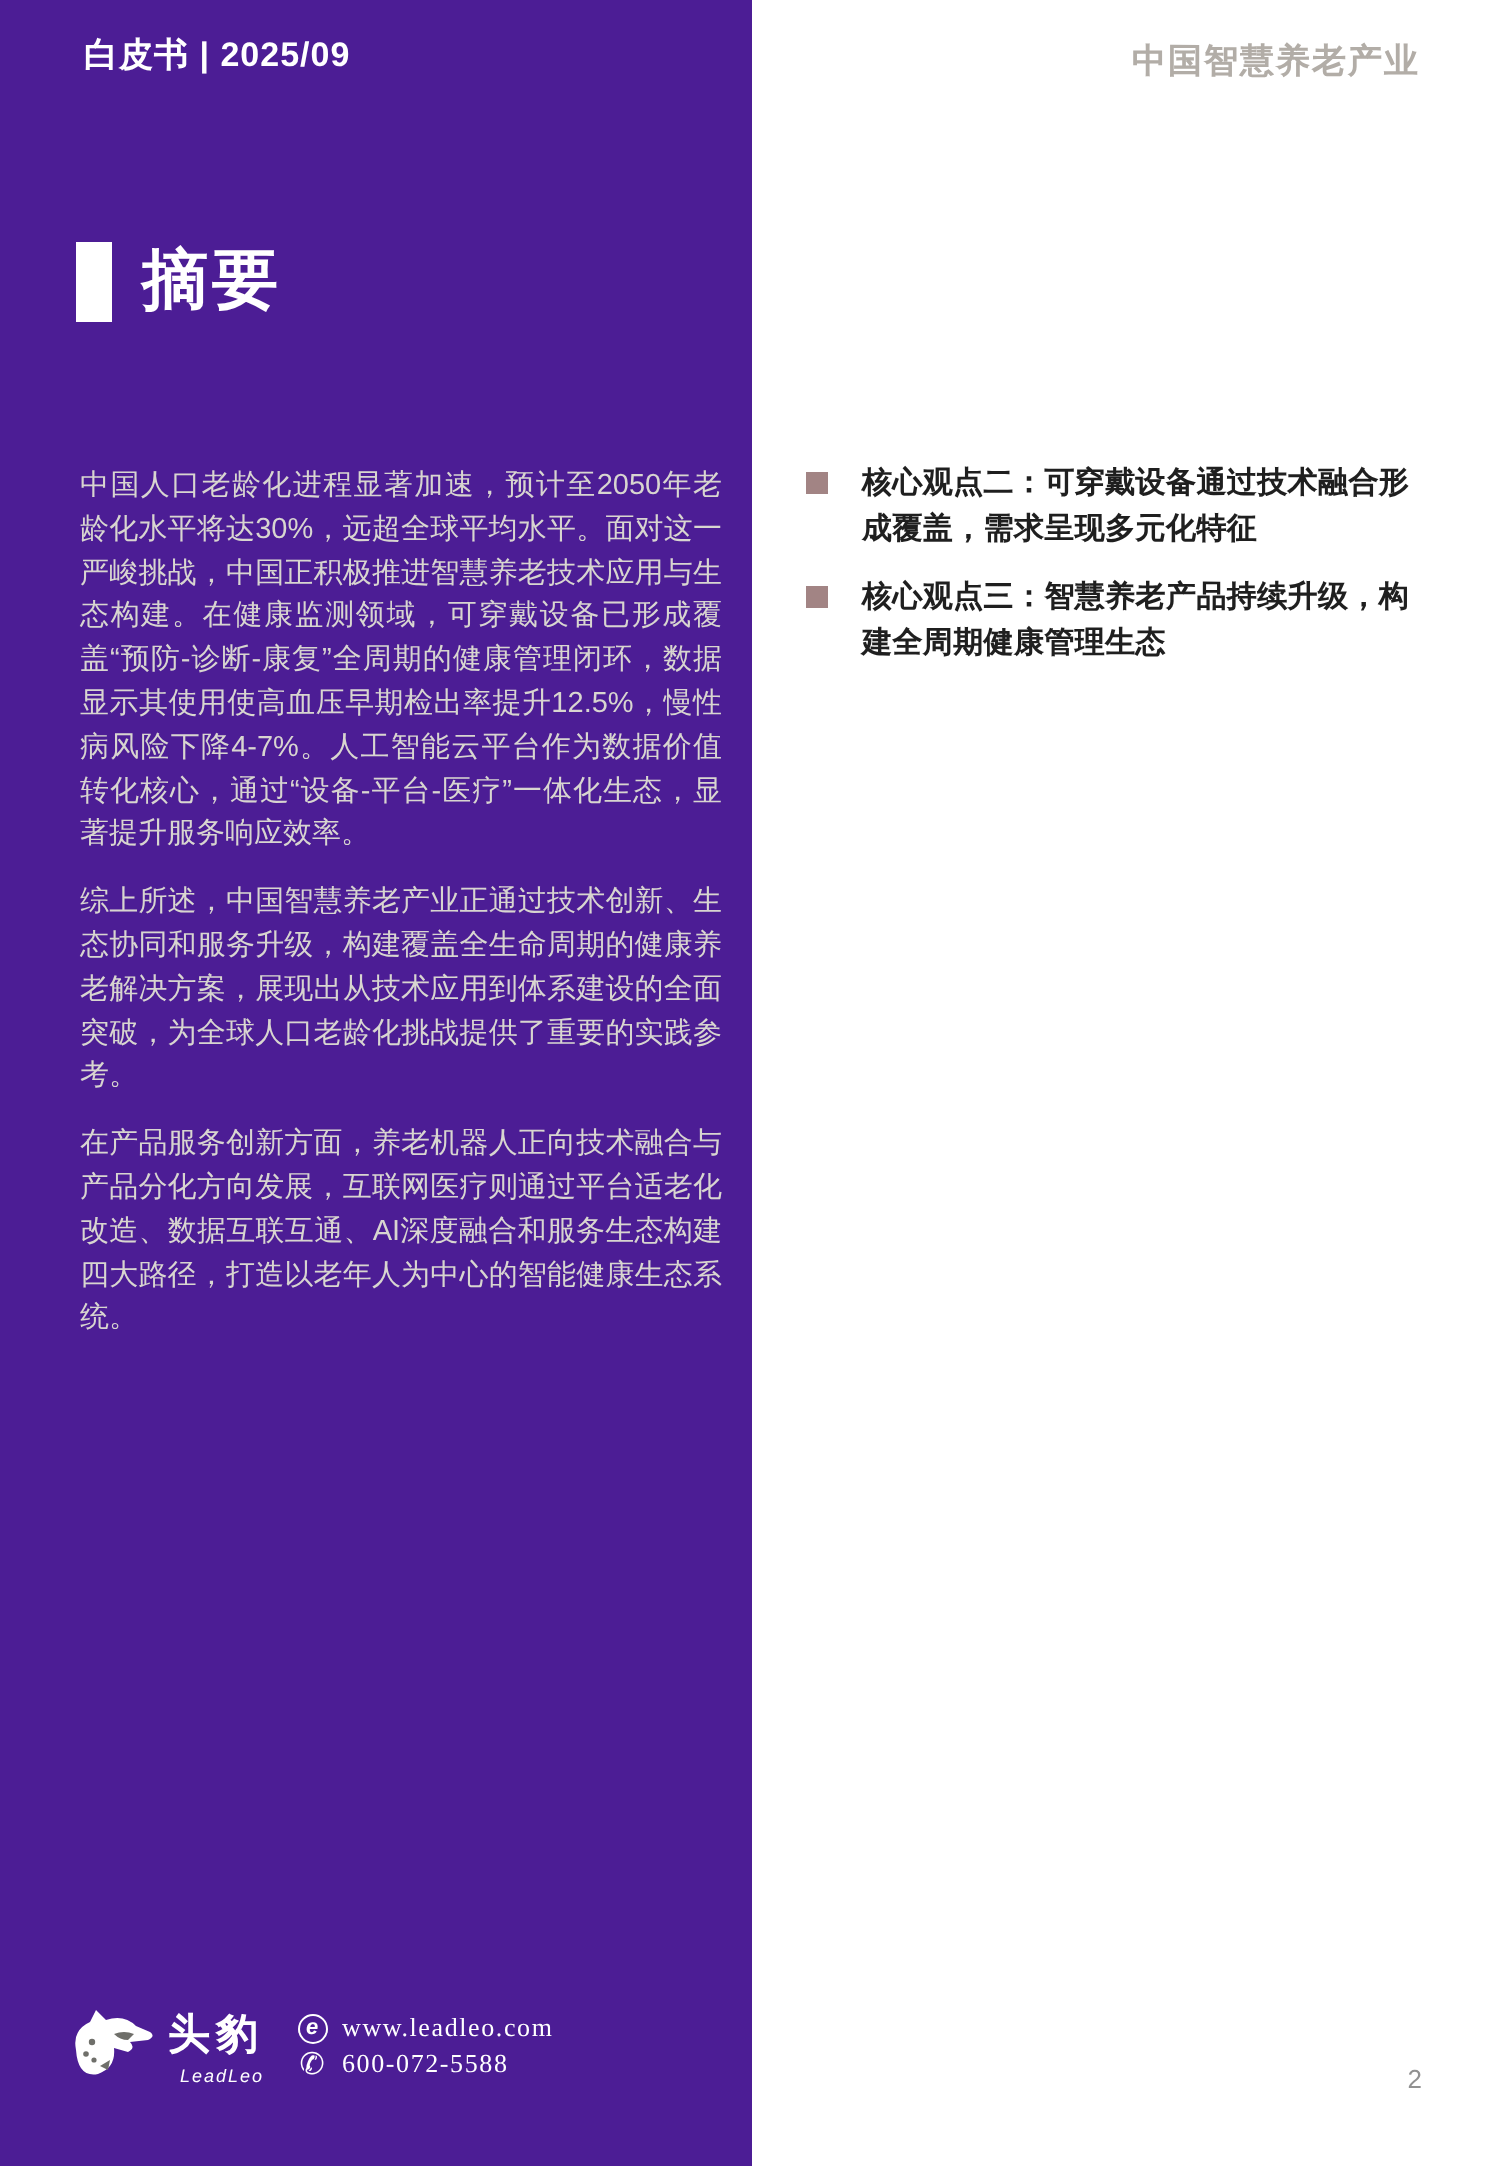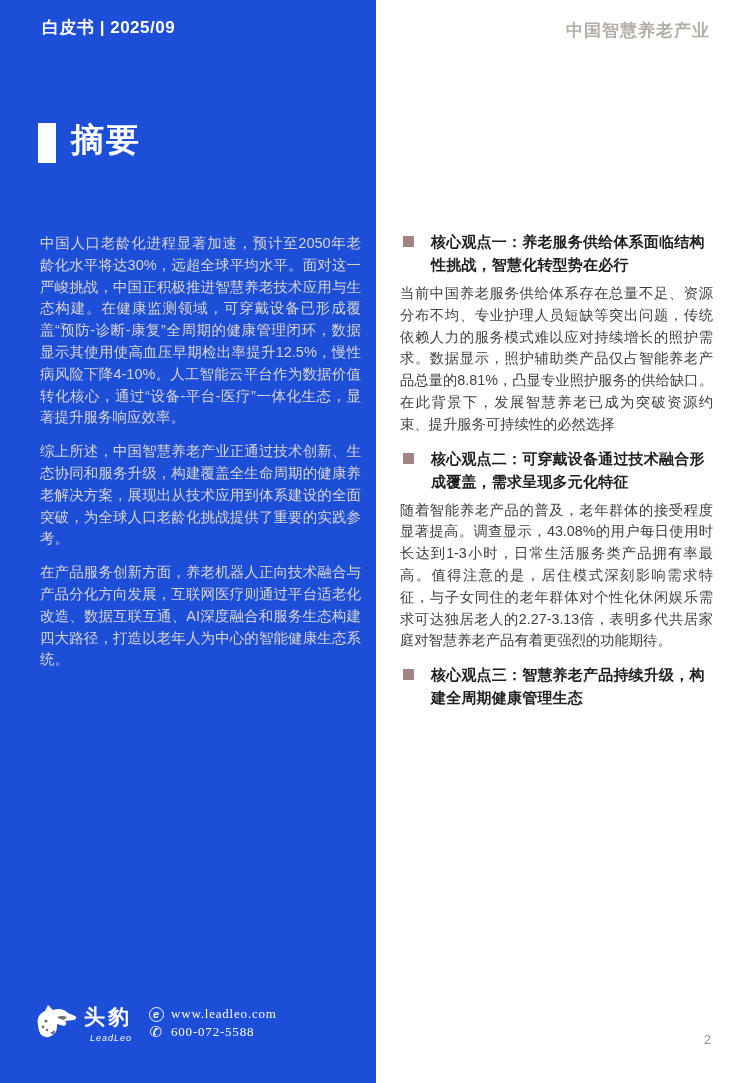--- a/index.html
+++ b/index.html
@@ -8,30 +8,30 @@
     position:relative;
     width:750px; height:1083px;
     background:#ffffff;
     font-family:"Liberation Sans","DejaVu Sans",sans-serif;
     overflow:hidden;
   }
   
   .left-panel {
     position:absolute; left:0; top:0;
     width:376px; height:1083px;
-    background:#1d4ed8;
+    background:#4c1d95;
   }
   .header-left {
     position:absolute; left:42px; top:16px;
     color:#ffffff; font-size:17px; font-weight:bold;
     letter-spacing:0.5px;
   }
   .abstract-head {
     position:absolute; left:38px; top:118px;
-    display:flex; align-items:flex-end;
+    display:flex; align-items:center;
   }
   .abstract-bar {
     width:18px; height:40px; background:#ffffff;
     margin-right:15px; flex:0 0 auto;
   }
   .abstract-title {
     color:#ffffff; font-size:33px; font-weight:bold;
     letter-spacing:2px;
   }
   .abstract-body {
@@ -100,21 +100,21 @@
 
 <div class="left-panel">
   <div class="header-left">白皮书 | 2025/09</div>
 
   <div class="abstract-head">
     <div class="abstract-bar"></div>
     <div class="abstract-title">摘要</div>
   </div>
 
   <div class="abstract-body">
-    <p>中国人口老龄化进程显著加速，预计至2050年老龄化水平将达30%，远超全球平均水平。面对这一严峻挑战，中国正积极推进智慧养老技术应用与生态构建。在健康监测领域，可穿戴设备已形成覆盖“预防-诊断-康复”全周期的健康管理闭环，数据显示其使用使高血压早期检出率提升12.5%，慢性病风险下降4-10%。人工智能云平台作为数据价值转化核心，通过“设备-平台-医疗”一体化生态，显著提升服务响应效率。</p>
+    <p>中国人口老龄化进程显著加速，预计至2050年老龄化水平将达30%，远超全球平均水平。面对这一严峻挑战，中国正积极推进智慧养老技术应用与生态构建。在健康监测领域，可穿戴设备已形成覆盖“预防-诊断-康复”全周期的健康管理闭环，数据显示其使用使高血压早期检出率提升12.5%，慢性病风险下降4-7%。人工智能云平台作为数据价值转化核心，通过“设备-平台-医疗”一体化生态，显著提升服务响应效率。</p>
     <p>综上所述，中国智慧养老产业正通过技术创新、生态协同和服务升级，构建覆盖全生命周期的健康养老解决方案，展现出从技术应用到体系建设的全面突破，为全球人口老龄化挑战提供了重要的实践参考。</p>
     <p>在产品服务创新方面，养老机器人正向技术融合与产品分化方向发展，互联网医疗则通过平台适老化改造、数据互联互通、AI深度融合和服务生态构建四大路径，打造以老年人为中心的智能健康生态系统。</p>
   </div>
 
   <div class="footer-left">
     <svg class="logo-icon" viewBox="0 0 44 40">
       <path fill="#ffffff" d="M4 22 Q2 12 11 8 L14 2 L19 7 Q28 4 34 10 L41 13 Q44 15 40 17 L31 18 Q34 21 30 23 L23 21 Q24 31 15 34 Q5 36 4 22 Z"></path>
       <path fill="#6F6F6A" d="M23 14 Q28 12 33 14 L30 17 Q26 17 23 14 Z"></path>
       <circle fill="#6F6F6A" cx="12" cy="18" r="1.6"></circle>
       <circle fill="#6F6F6A" cx="9" cy="24" r="1.4"></circle>
@@ -139,34 +139,26 @@
         <span class="contact-text">600-072-5588</span>
       </div>
     </div>
   </div>
 </div>
 
 <div class="header-right">中国智慧养老产业</div>
 
 <div class="viewpoints">
 
-  <div class="viewpoint">
-    <div class="vp-head">
-      <div class="vp-bullet"></div>
-      <div class="vp-title">核心观点一：养老服务供给体系面临结构性挑战，智慧化转型势在必行</div>
-    </div>
-    <div class="vp-body">当前中国养老服务供给体系存在总量不足、资源分布不均、专业护理人员短缺等突出问题，传统依赖人力的服务模式难以应对持续增长的照护需求。数据显示，照护辅助类产品仅占智能养老产品总量的8.81%，凸显专业照护服务的供给缺口。在此背景下，发展智慧养老已成为突破资源约束、提升服务可持续性的必然选择</div>
-  </div>
 
   <div class="viewpoint">
     <div class="vp-head">
       <div class="vp-bullet"></div>
       <div class="vp-title">核心观点二：可穿戴设备通过技术融合形成覆盖，需求呈现多元化特征</div>
     </div>
-    <div class="vp-body">随着智能养老产品的普及，老年群体的接受程度显著提高。调查显示，43.08%的用户每日使用时长达到1-3小时，日常生活服务类产品拥有率最高。值得注意的是，居住模式深刻影响需求特征，与子女同住的老年群体对个性化休闲娱乐需求可达独居老人的2.27-3.13倍，表明多代共居家庭对智慧养老产品有着更强烈的功能期待。</div>
   </div>
 
   <div class="viewpoint">
     <div class="vp-head">
       <div class="vp-bullet"></div>
       <div class="vp-title">核心观点三：智慧养老产品持续升级，构建全周期健康管理生态</div>
     </div>
   </div>
 
 </div>

